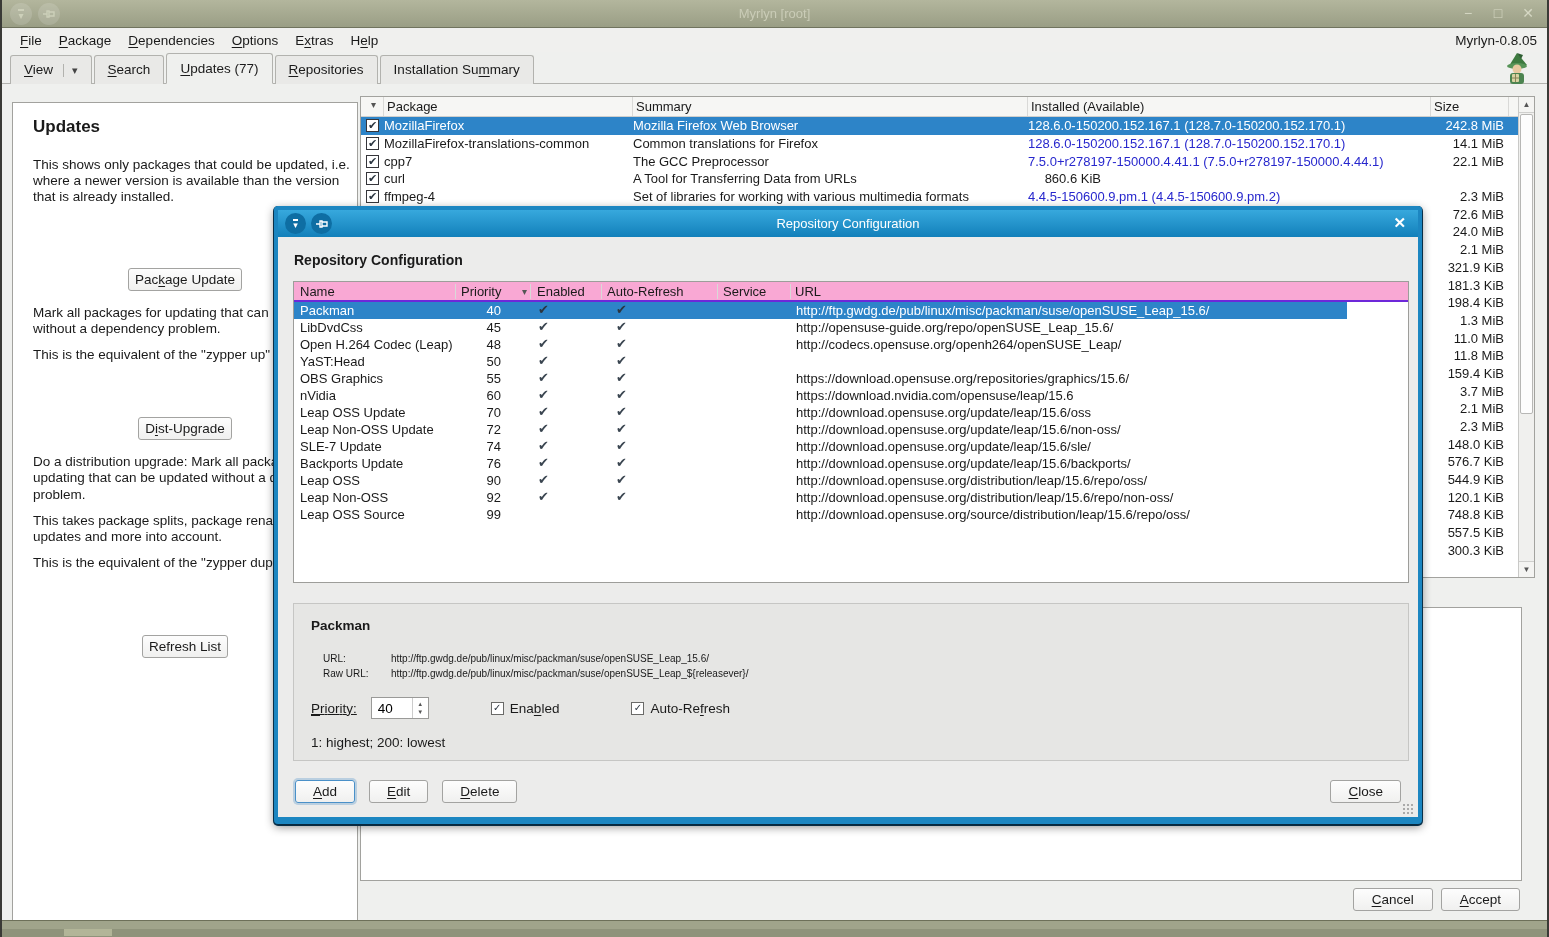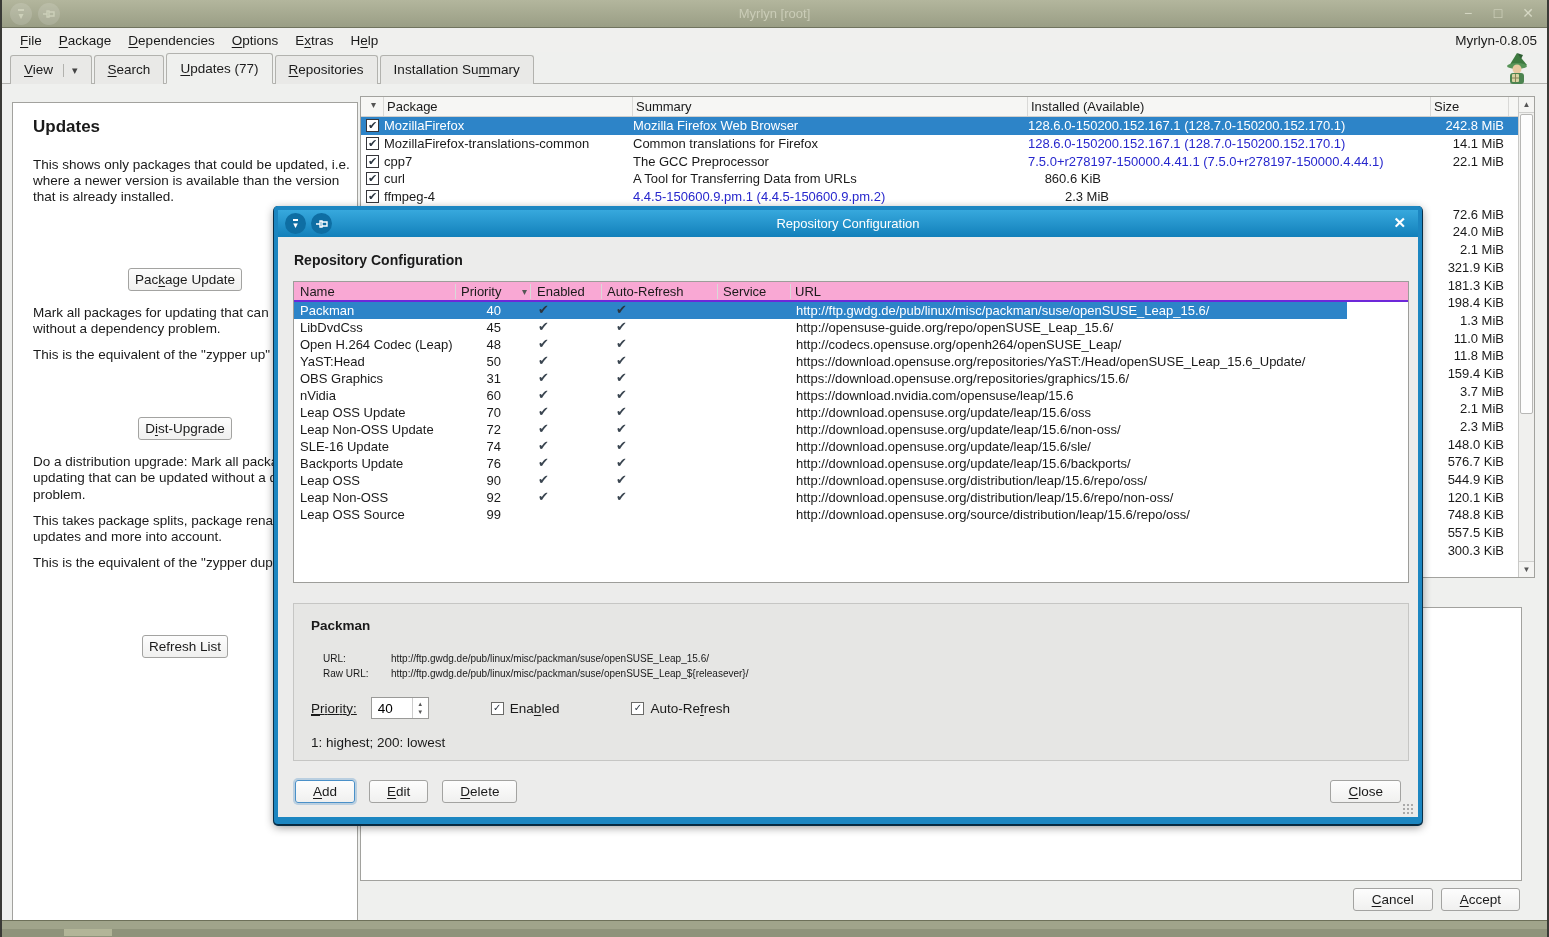--- a/index.html
+++ b/index.html
@@ -245,20 +245,21 @@
           <span class="c-package">curl</span>
           <span class="c-summary">A Tool for Transferring Data from URLs</span>
           <span class="c-size">860.6 KiB</span>
         </div>
 
         <div class="pkg-row">
           <span class="c-check">
             <span class="cb">✔</span>
           </span>
           <span class="c-package">ffmpeg-4</span>
+          <span class="c-summary">Set of libraries for working with various multimedia formats</span>
           <span class="c-installed">4.4.5-150600.9.pm.1 (4.4.5-150600.9.pm.2)</span>
           <span class="c-size">2.3 MiB</span>
         </div>
 
         <div class="pkg-row">
           <span class="c-check" style="visibility: hidden;">
             <span class="cb">✔</span>
           </span>
           <span class="c-package"></span>
           <span class="c-summary"></span>
@@ -531,26 +532,25 @@
             <span class="chk r-enabled">✔</span>
             <span class="chk r-auto">✔</span>
             <span class="r-url">http://codecs.opensuse.org/openh264/openSUSE_Leap/</span>
           </div>
 
           <div class="repo-row">
             <span class="r-name">YaST:Head</span>
             <span class="r-priority">50</span>
             <span class="chk r-enabled">✔</span>
             <span class="chk r-auto">✔</span>
-            <span class="r-url">https://download.opensuse.org/repositories/YaST:/Head/openSUSE_Leap_15.6_Update/</span>
           </div>
 
           <div class="repo-row">
             <span class="r-name">OBS Graphics</span>
-            <span class="r-priority">31</span>
+            <span class="r-priority">55</span>
             <span class="chk r-enabled">✔</span>
             <span class="chk r-auto">✔</span>
             <span class="r-url">https://download.opensuse.org/repositories/graphics/15.6/</span>
           </div>
 
           <div class="repo-row">
             <span class="r-name">nVidia</span>
             <span class="r-priority">60</span>
             <span class="chk r-enabled">✔</span>
             <span class="chk r-auto">✔</span>
@@ -567,21 +567,21 @@
 
           <div class="repo-row">
             <span class="r-name">Leap Non-OSS Update</span>
             <span class="r-priority">72</span>
             <span class="chk r-enabled">✔</span>
             <span class="chk r-auto">✔</span>
             <span class="r-url">http://download.opensuse.org/update/leap/15.6/non-oss/</span>
           </div>
 
           <div class="repo-row">
-            <span class="r-name">SLE-16 Update</span>
+            <span class="r-name">SLE-7 Update</span>
             <span class="r-priority">74</span>
             <span class="chk r-enabled">✔</span>
             <span class="chk r-auto">✔</span>
             <span class="r-url">http://download.opensuse.org/update/leap/15.6/sle/</span>
           </div>
 
           <div class="repo-row">
             <span class="r-name">Backports Update</span>
             <span class="r-priority">76</span>
             <span class="chk r-enabled">✔</span>

